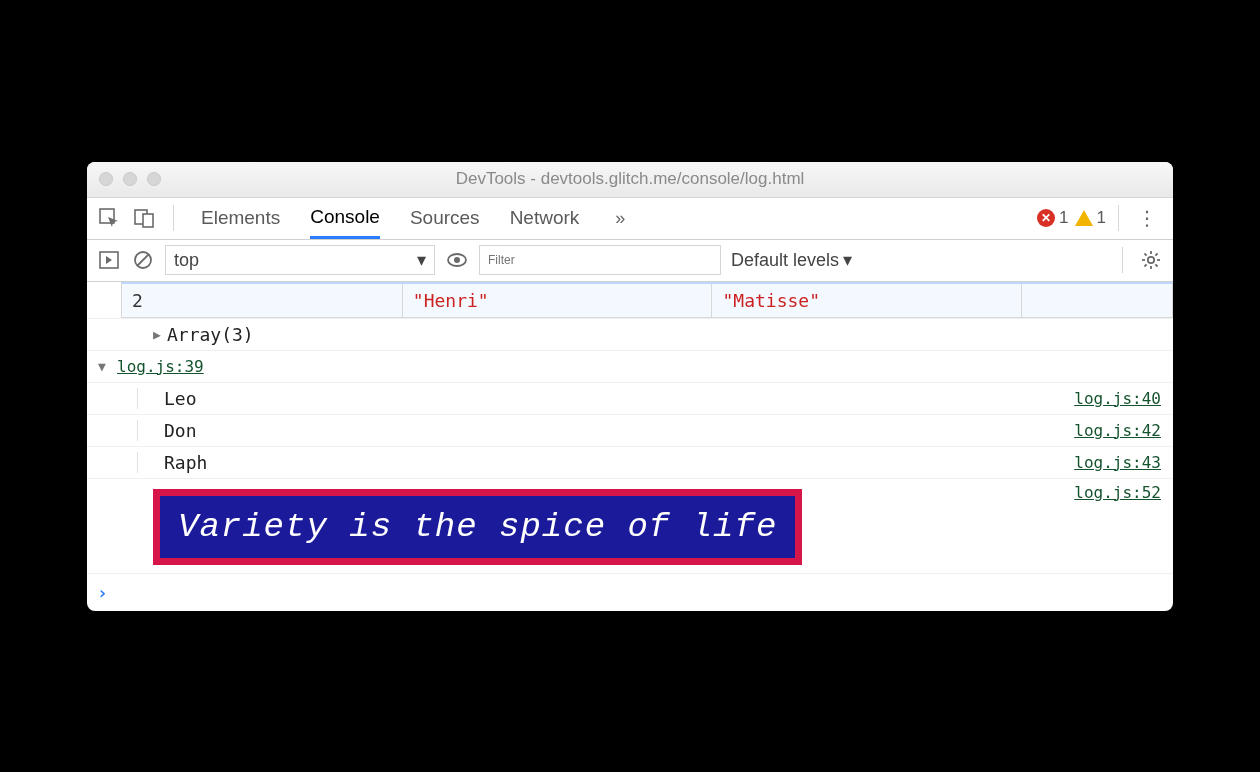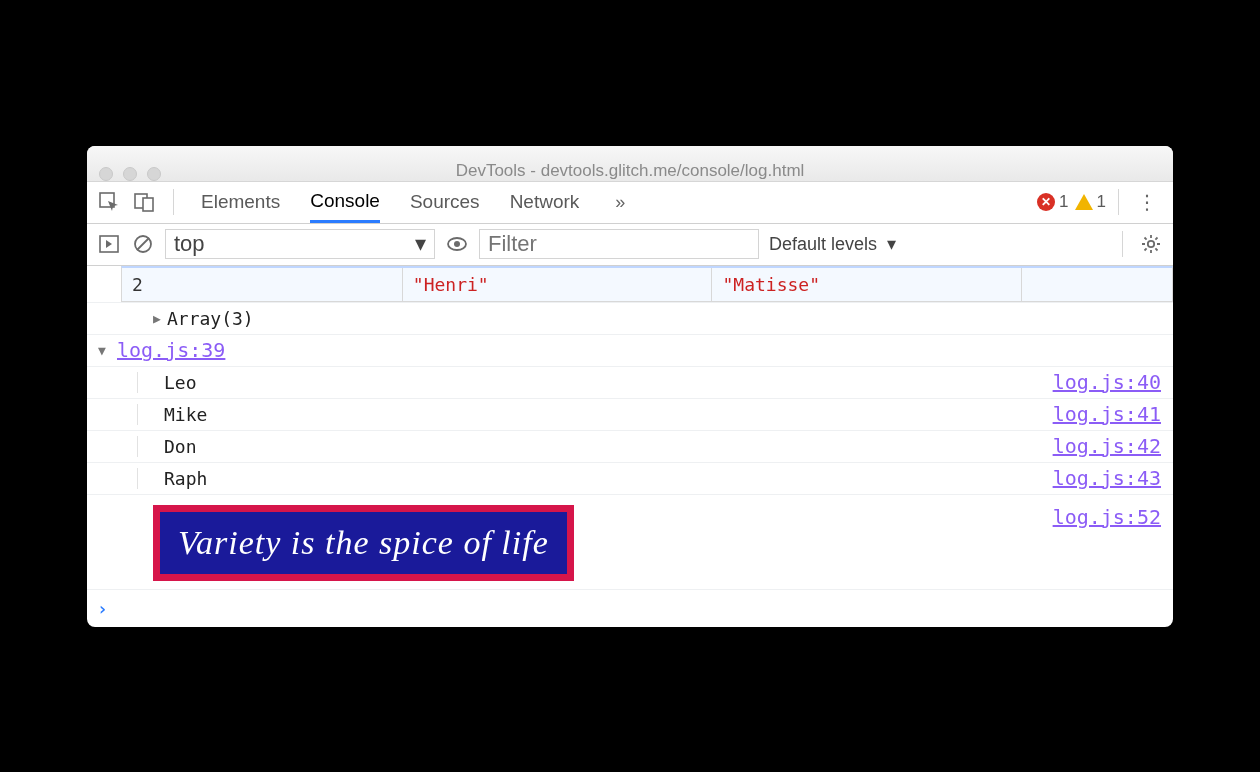--- a/index.html
+++ b/index.html
@@ -18,21 +18,21 @@
     border-radius: 8px;
     box-shadow: 0 18px 40px rgba(0,0,0,0.45);
     overflow: hidden;
   }
   
   .titlebar {
     height: 36px;
     background: linear-gradient(#f7f7f7,#e9e9e9);
     border-bottom: 1px solid #d6d6d6;
     display: flex;
-    align-items: flex-end;
+    align-items: center;
     position: relative;
   }
   .traffic { display:flex; gap:10px; position:absolute; left:12px; }
   .dot { width:14px; height:14px; border-radius:50%; background:#d6d6d6; border:1px solid #c9c9c9; }
   .title { flex:1; text-align:center; color:#8a8a8a; font-size:17px; }
   
   .tabsrow {
     height: 42px;
     border-bottom: 1px solid #d0d0d0;
     display:flex;
@@ -61,55 +61,55 @@
     display:flex;
     align-items:center;
     gap:10px;
     padding:0 10px;
     font-size:18px;
     color:#5a5a5a;
   }
   .context-select {
     display:flex; align-items:center; justify-content:space-between;
     border:1px solid #d4d4d4; height:30px; width:270px; padding:0 8px;
-    color:#444; background:#fff; font-size:22px;
+    color:#444; background:#fff; font-size:18px;
   }
   .filter-input {
-    height:30px; width:280px; border:1px solid #d4d4d4; padding:0 8px;
-    font-size:22px; color:#888;
-  }
-  .levels { display:flex; align-items:center; gap:10px; color:#444; }
+    height:30px; width:242px; border:1px solid #d4d4d4; padding:0 8px;
+    font-size:12px; color:#888;
+  }
+  .levels { display:flex; align-items:center; gap:4px; color:#444; }
   .gear { margin-left:auto; }
   
   .console-body { font-family: Menlo, Consolas, monospace; font-size:18px; color:#222; }
   .row { display:flex; align-items:center; border-bottom:1px solid #eef0f2; min-height:32px; padding:2px 12px 2px 0; }
   .gutter { width:30px; flex:none; display:flex; justify-content:center; color:#888; }
   .tree { width:12px; text-align:center; color:#777; font-size:13px; }
   .content { flex:1; display:flex; align-items:center; }
-  .source { color:#8b5cf6; text-decoration:underline; font-size:20px; }
+  .source { color:#14532d; text-decoration:underline; font-size:16px; }
   .bold { font-weight:bold; }
   .indent1 { padding-left: 34px; }
   .indent2 { padding-left: 26px; border-left:1px solid #e2e2e2; margin-left:20px; }
   
   .table-row { display:flex; margin-left:34px; border:1px solid #d8d8d8; border-top:2px solid #bfd6ff; background:#f4f9ff; }
   .cell { border-right:1px solid #d8d8d8; padding:6px 10px; flex:1; }
   .cell:last-child { border-right:none; flex:0.45; }
   .cell.idx { flex:0.9; color:#333; }
   .strval { color:#c22; }
   
   .styled-log {
     margin: 6px 0 6px 36px;
     background:#1a1a9a;
     border:7px solid #d6154a;
     color:#fff;
     font-style:italic;
     font-size:34px;
     padding:12px 18px;
     display:inline-block;
-    font-family: Liberation Serif, serif;
+    font-family: Liberation Mono, monospace;
     letter-spacing:1px;
   }
   .prompt-row { display:flex; align-items:center; padding:8px 10px; }
   .prompt { color:#2b7cff; font-weight:bold; font-size:18px; }
   svg { display:block; }
 </style>
 </head>
 <body>
 
 <div class="window">
@@ -233,45 +233,38 @@
     <div class="row">
       <div class="gutter"></div>
       <div class="content indent2">
           <span>Leo</span>
         </div>
       <a class="source">log.js:40</a>
     </div>
     <div class="row">
       <div class="gutter"></div>
       <div class="content indent2">
-          <span>Mike</span>
-        </div>
-      <a class="source">log.js:41</a>
-    </div>
-    <div class="row">
-      <div class="gutter"></div>
-      <div class="content indent2">
           <span>Don</span>
         </div>
       <a class="source">log.js:42</a>
     </div>
     <div class="row">
       <div class="gutter"></div>
       <div class="content indent2">
           <span>Raph</span>
         </div>
       <a class="source">log.js:43</a>
     </div>
 
     <div class="row" style="align-items:flex-start; padding-top:4px;">
       <div class="gutter"></div>
       <div class="content" style="align-items:flex-start;">
         <div class="styled-log">Variety is the spice of life</div>
       </div>
-      <a class="source" style="margin-top:6px;">log.js:52</a>
+      <a class="source" style="">log.js:52</a>
     </div>
 
     <div class="prompt-row">
       <span class="prompt">›</span>
     </div>
 
   </div>
 </div>
 
 </body></html>

